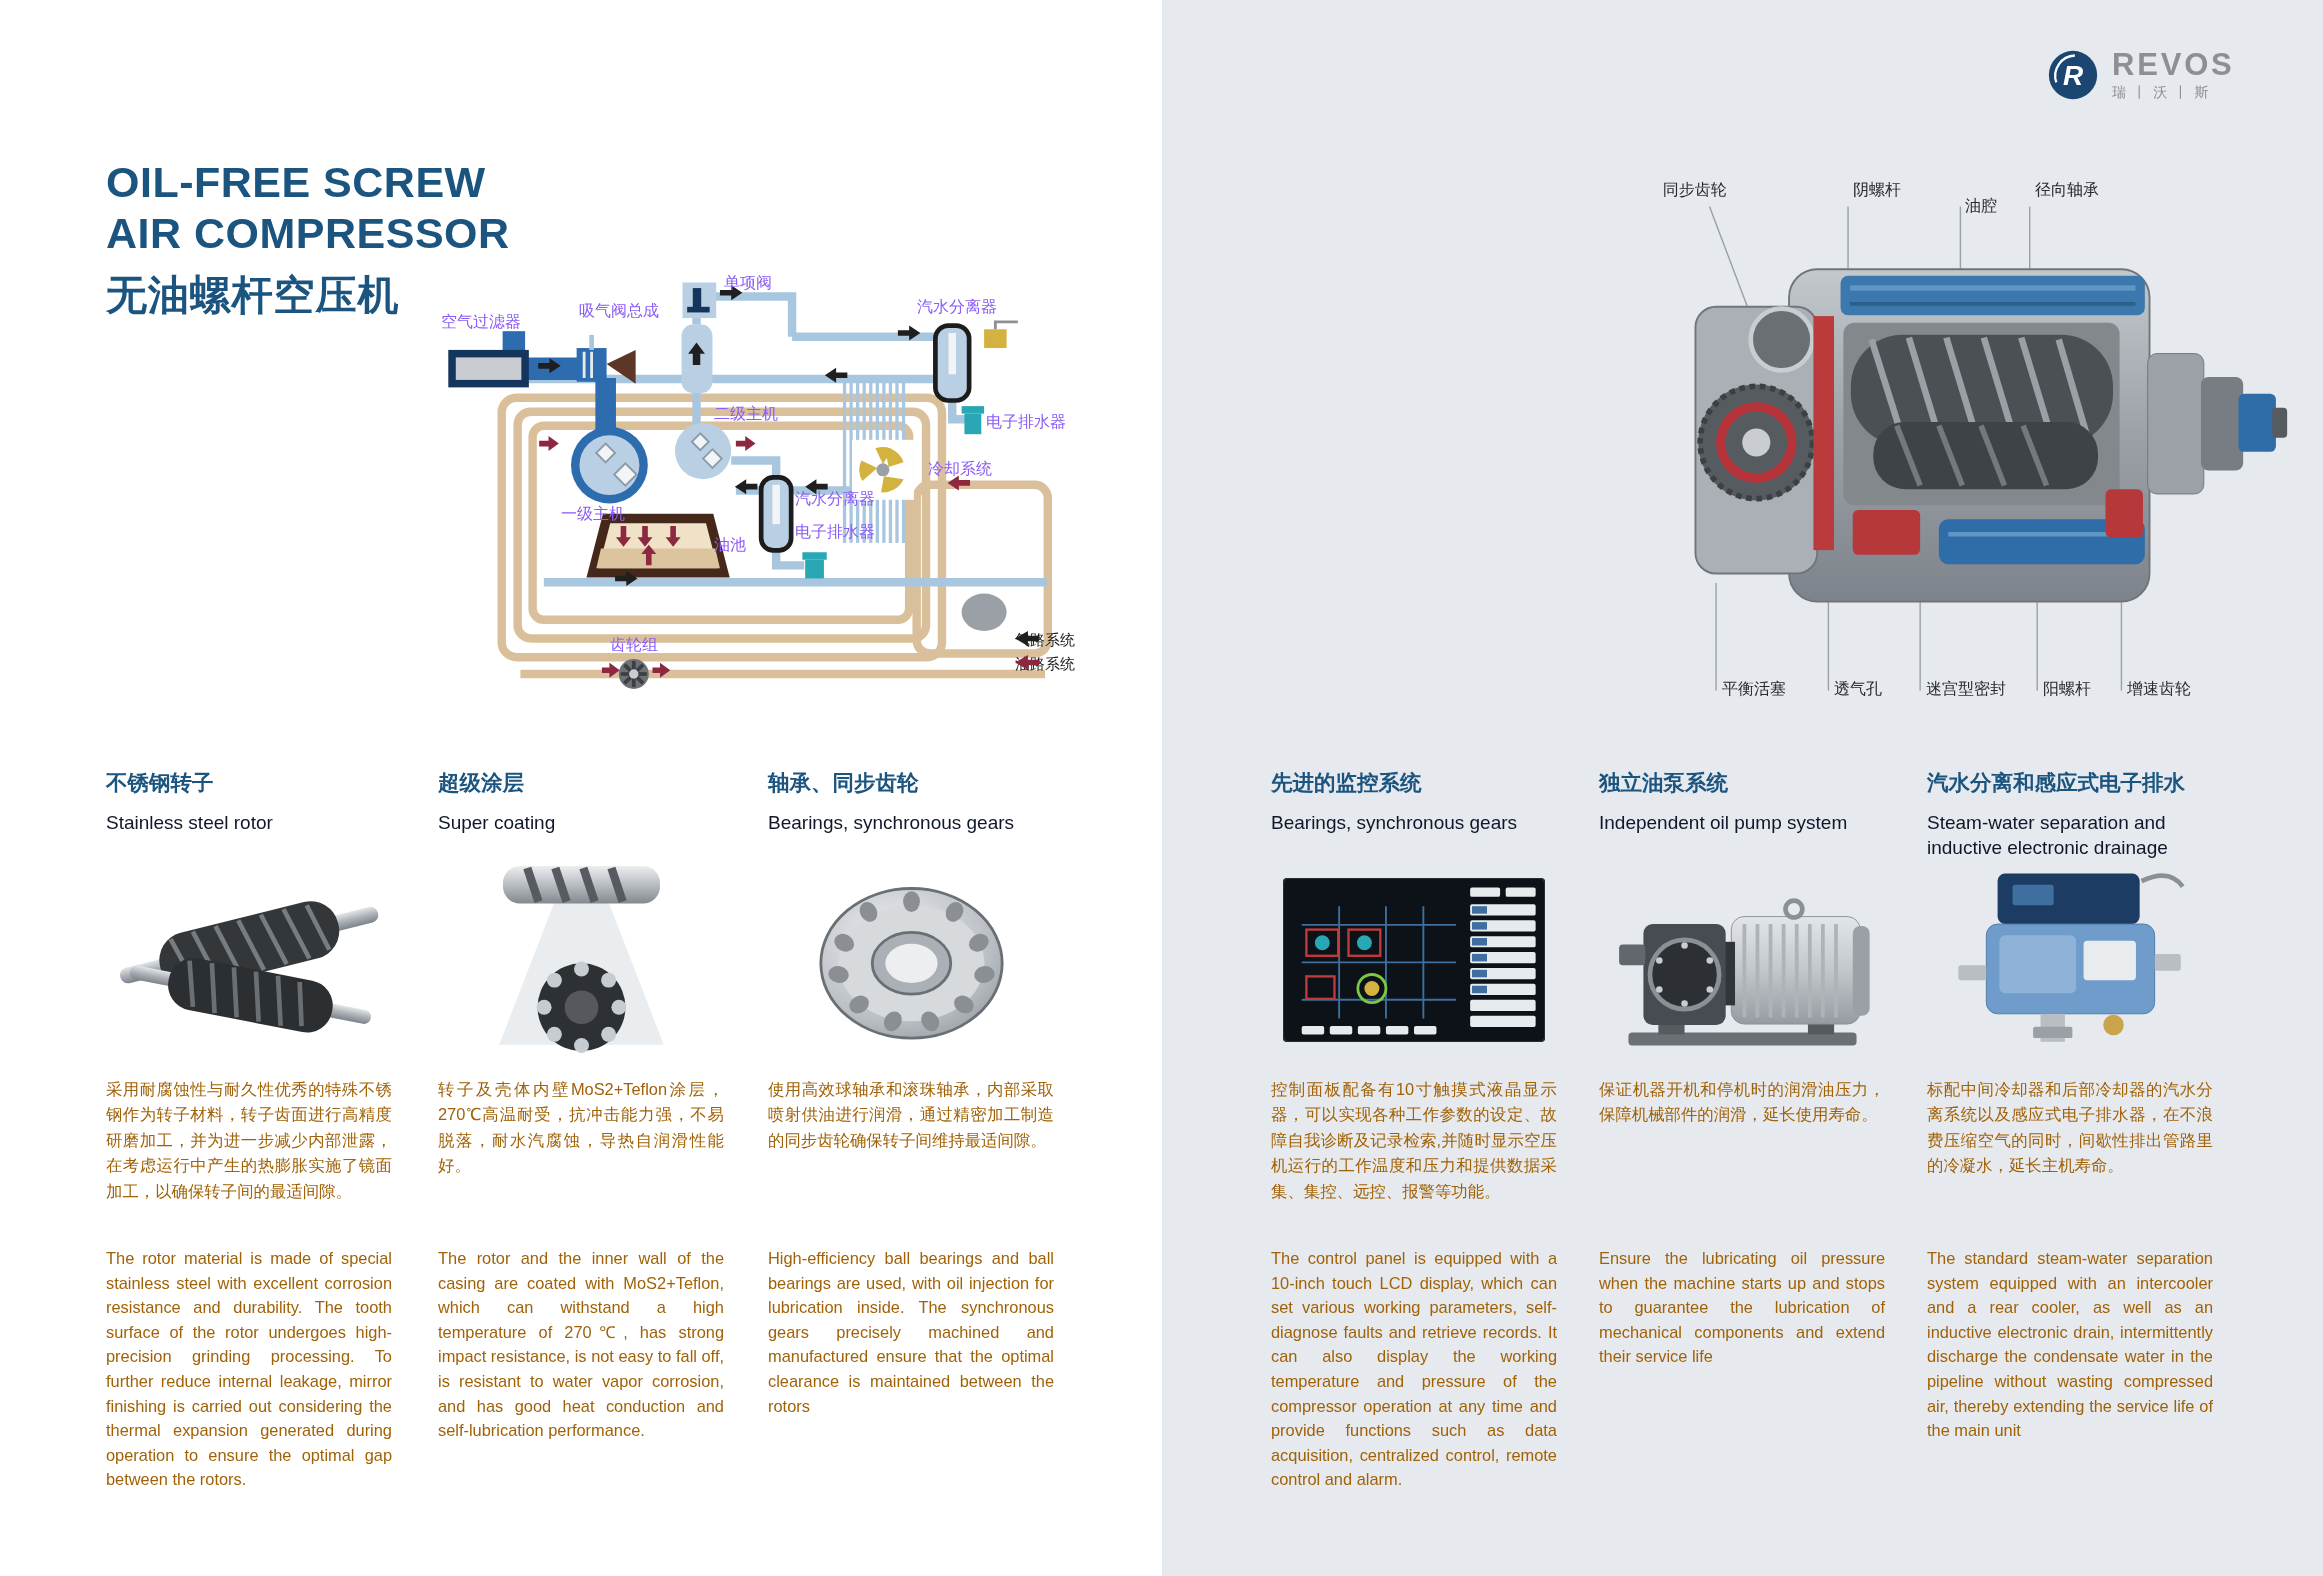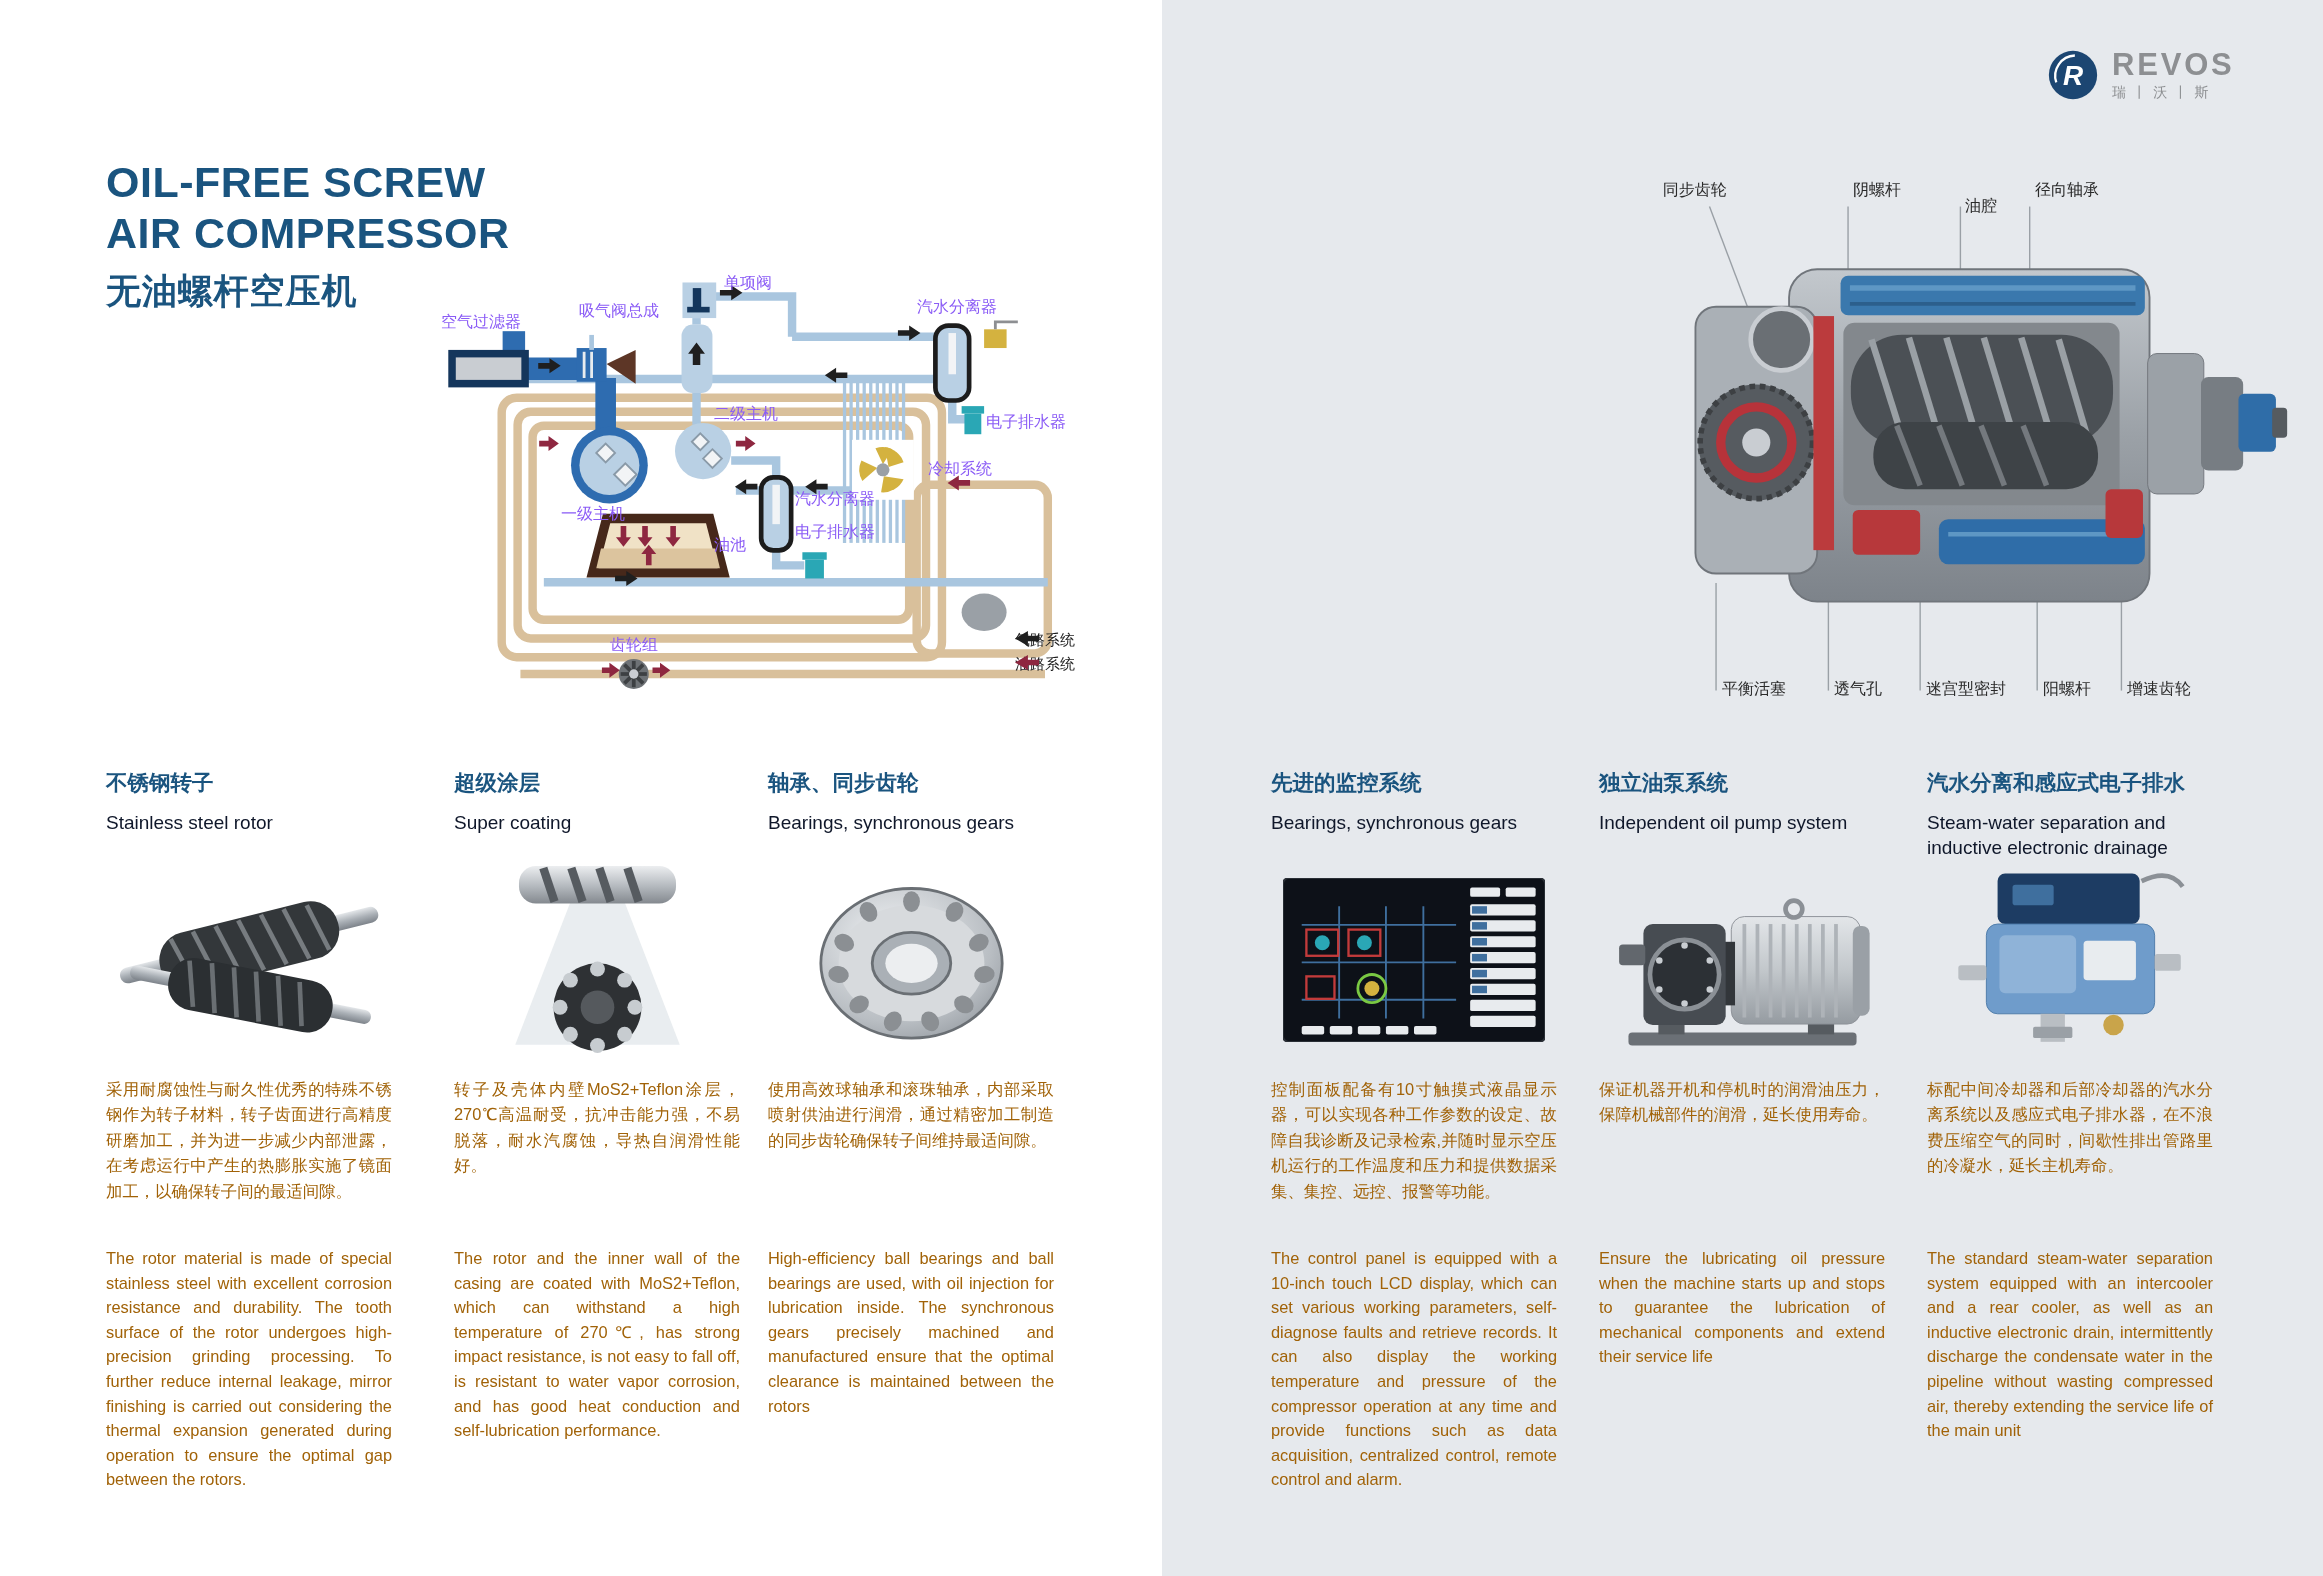--- a/index.html
+++ b/index.html
@@ -2,21 +2,21 @@
 <html style="font-size:15px"><head>
 <meta charset="utf-8">
 <style>
   html,body{margin:0;padding:0;background:#c9cdd2;}
   .page{position:relative;width:2324px;height:1577px;overflow:hidden;
         font-family:"Liberation Sans",sans-serif;background:#ffffff;}
   .right-bg{position:absolute;left:1162px;top:0;width:1162px;height:1577px;background:#e6e9ed;}
   
   .title{position:absolute;left:106px;top:157px;color:#1a547f;}
   .t1{font-size:43px;font-weight:700;line-height:1.18;letter-spacing:0.5px;}
-  .t2{font-size:35px;font-weight:700;margin-top:9.4px;letter-spacing:0.9px;}
+  .t2{font-size:41px;font-weight:700;margin-top:9.4px;letter-spacing:0.9px;}
   
   .schematic{position:absolute;left:422px;top:245px;width:698px;height:459px;}
   .schematic svg{position:absolute;left:0;top:0;}
   .slabel{position:absolute;font-size:16px;color:#8b5cf6;white-space:nowrap;}
   .l-air{left:19px;top:67px;}      .l-intake{left:157px;top:56px;}
   .l-check{left:302px;top:28px;}   .l-first{left:139px;top:259px;}
   .l-second{left:292px;top:159px;} .l-septop{left:495px;top:52px;}
   .l-draintop{left:564px;top:167px;}.l-cool{left:506px;top:214px;}
   .l-sepmid{left:373px;top:244px;} .l-drainmid{left:373px;top:277px;}
   .l-oil{left:292px;top:290px;}    .l-gear{left:188px;top:390px;}
@@ -29,21 +29,21 @@
   .logo-cn{font-size:14px;color:#8d8f92;letter-spacing:6.6px;margin-top:3.7px;}
   
   .cutaway{position:absolute;left:1658px;top:180px;width:646px;height:539px;}
   .cutaway svg{position:absolute;left:0;top:0;}
   .clabel{position:absolute;font-size:16px;color:#2a2a2a;white-space:nowrap;}
   .ct1{left:4.7px;top:0;font-family:Liberation Mono, monospace;}   .ct2{left:195px;top:0;}  .ct3{left:307px;top:16px;} .ct4{left:377px;top:0;}
   .cb1{left:64px;top:499px;} .cb2{left:176px;top:499px;} .cb3{left:268px;top:499px;}
   .cb4{left:385px;top:499px;font-family:Liberation Serif, serif;} .cb5{left:469px;top:499px;}
   
   .feat{position:absolute;top:768px;width:286px;height:712px;}
-  .c1{left:106px;} .c2{left:454px;} .c3{left:768px;}
+  .c1{left:106px;} .c2{left:438px;} .c3{left:768px;}
   .c4{left:1271px;} .c5{left:1599px;} .c6{left:1927px;}
   .f-cn{font-size:21.5px;font-weight:700;color:#1a547f;}
   .f-en{font-size:19px;font-weight:500;color:#0f172a;margin-top:14px;line-height:1.3;}
   .f-img{position:absolute;left:0;right:0;top:82px;height:220px;
          display:flex;align-items:center;justify-content:center;}
   .f-body{font-size:16.4px;line-height:1.55;color:#a16207;text-align:justify;}
   .f-body-cn{position:absolute;left:0;right:0;top:309px;}
   .f-body-en{position:absolute;left:0;right:0;top:478px;line-height:1.5;}
 </style>
 </head>

